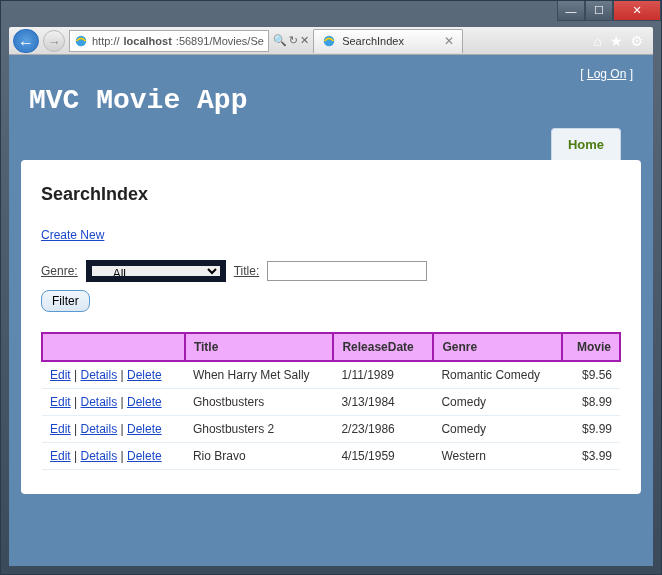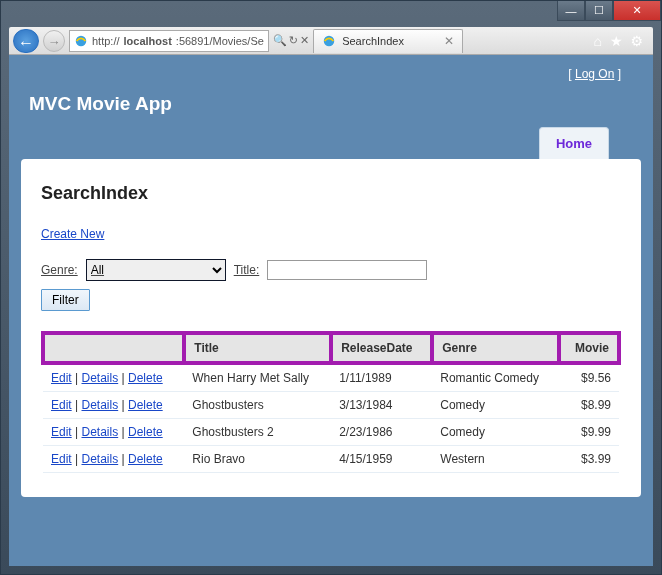--- a/index.html
+++ b/index.html
@@ -22,36 +22,36 @@
 .url-box { flex: 0 0 200px; height: 22px; background: #fff; border: 1px solid #aaa; display: flex; align-items: center; padding: 0 4px; font-size: 11px; color: #555; gap: 4px; overflow: hidden; }
 .ie-icon { width: 14px; height: 14px; }
 .url-icons { display: flex; gap: 2px; align-items: center; font-size: 11px; color: #666; }
 .tab-area { flex: 1; height: 24px; display: flex; align-items: flex-end; }
 .tab { height: 24px; background: linear-gradient(to bottom, #fefefe, #e8e8e8); border: 1px solid #aaa; border-bottom: none; padding: 0 8px; display: flex; align-items: center; gap: 6px; font-size: 11px; color: #333; border-radius: 2px 2px 0 0; min-width: 150px; }
 .tab-close { color: #888; font-size: 12px; margin-left: auto; }
 .toolbar-icons { display: flex; gap: 8px; color: #fff; font-size: 14px; padding: 0 6px; }
 
 
 .viewport { position: absolute; top: 54px; left: 8px; right: 8px; bottom: 8px; background: #5e88b0; overflow: hidden; }
-.header-strip { padding: 12px 32px 0 20px; }
+.header-strip { padding: 12px 20px 0 20px; }
 .logon { text-align: right; color: #fff; font-size: 12px; }
 .logon a { color: #fff; text-decoration: underline; }
-.app-title { color: #fff; font-weight: bold; font-size: 19px; font-family: Liberation Sans, sans-serif; margin-top: 12px; margin-bottom: 12px; }
+.app-title { color: #fff; font-weight: bold; font-size: 28px; font-family: Liberation Mono, monospace; margin-top: 4px; margin-bottom: 12px; }
 .menu { display: flex; justify-content: flex-end; gap: 8px; padding: 0 12px; }
-.menu a { background: #eef3f8; color: #6d28d9; padding: 8px 16px; text-decoration: none; font-size: 13px; font-weight: bold; border-radius: 4px 4px 0 0; border: 1px solid #c9d9e8; border-bottom: none; }
+.menu a { background: #eef3f8; color: #4d7c0f; padding: 8px 16px; text-decoration: none; font-size: 13px; font-weight: bold; border-radius: 4px 4px 0 0; border: 1px solid #c9d9e8; border-bottom: none; }
 .content { background: #fff; margin: 0 12px 12px 12px; padding: 24px 20px; border-radius: 4px; }
 h2 { font-family: "Trebuchet MS", sans-serif; font-size: 18px; color: #222; margin-bottom: 20px; }
 .create-link { color: #1947c8; text-decoration: underline; font-size: 12px; display: inline-block; margin-bottom: 18px; }
 .filter-row { display: flex; align-items: center; gap: 8px; font-size: 12px; color: #444; margin-bottom: 8px; text-decoration: underline; }
-.filter-row select { width: 140px; height: 22px; border: 1px solid #0f172a; font-size: 12px; }
+.filter-row select { width: 140px; height: 22px; border: 6px solid #0f172a; font-size: 12px; padding-left: 17px; }
 .filter-row input[type=text] { width: 160px; height: 20px; border: 1px solid #999; font-size: 12px; padding: 0 4px; }
-.filter-btn { padding: 3px 10px; font-size: 12px; border: 1px solid #5a9ad0; background: linear-gradient(to bottom, #f0f6fc, #dce8f4); border-radius: 1px; cursor: pointer; margin-bottom: 20px; }
+.filter-btn { padding: 3px 10px; font-size: 12px; border: 1px solid #5a9ad0; background: linear-gradient(to bottom, #f0f6fc, #dce8f4); border-radius: 8px; cursor: pointer; margin-bottom: 20px; }
 
 table { width: 100%; border-collapse: collapse; font-size: 12px; }
-th { background: #e5e5e5; text-align: left; padding: 6px 8px; color: #333; font-weight: bold; border: 4px solid #a21caf; }
+th { background: #f0abfc; text-align: left; padding: 6px 8px; color: #333; font-weight: bold; border: 2px solid #a21caf; }
 th:last-child { text-align: right; }
 td { padding: 6px 8px; border-bottom: 1px solid #e6eef5; color: #333; }
 td:last-child { text-align: right; }
 td a { color: #1947c8; text-decoration: underline; }
 .sep { color: #333; }
 </style>
 </head>
 <body>
 
 <div class="window">

